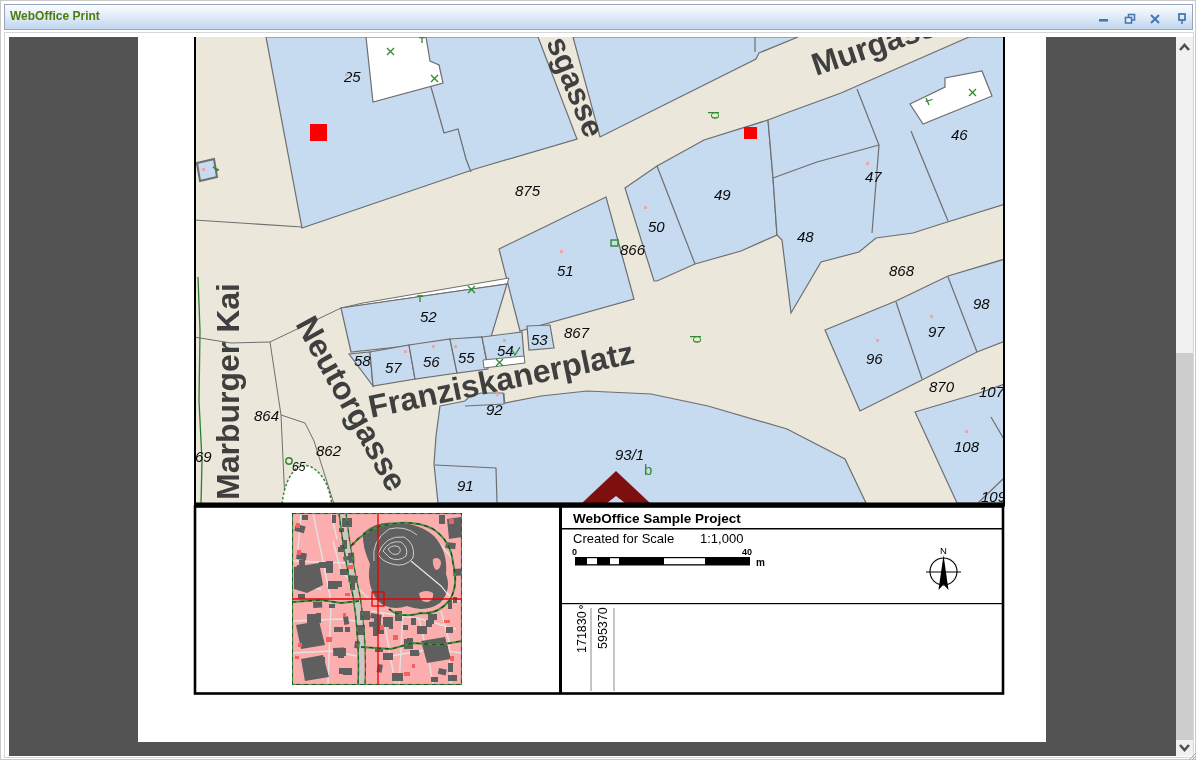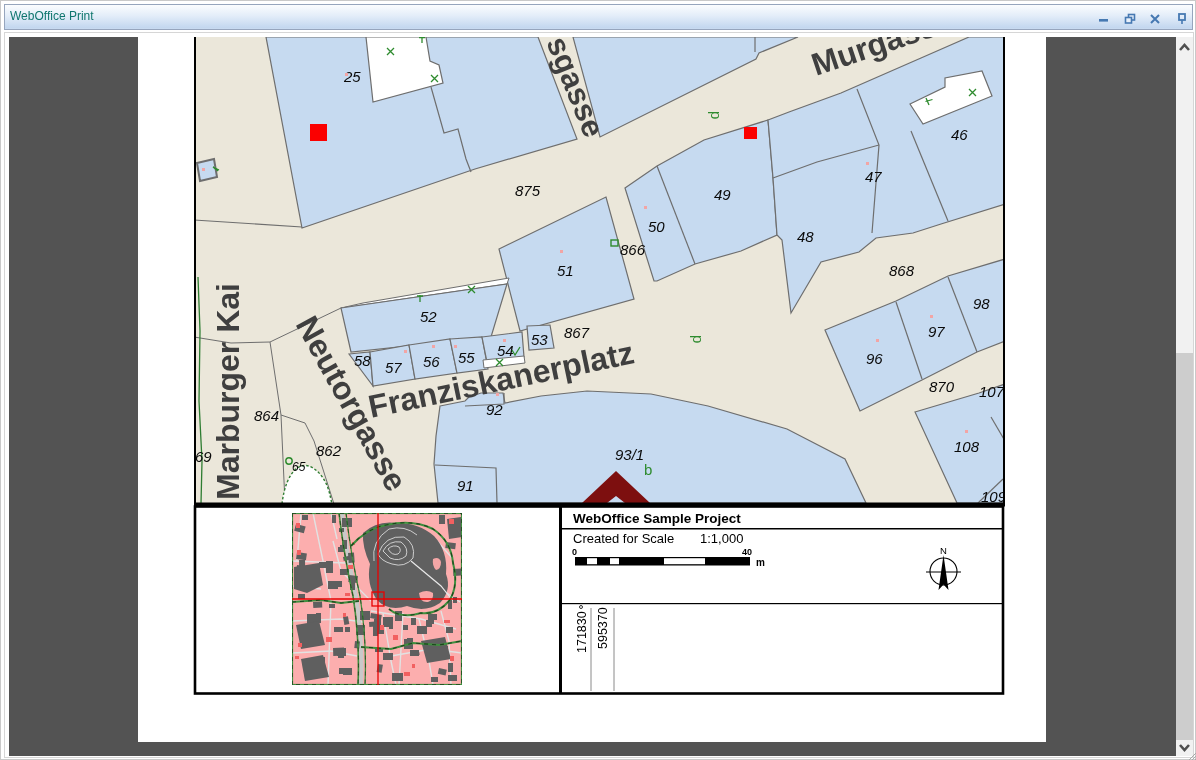--- a/index.html
+++ b/index.html
@@ -1,18 +1,18 @@
 <!DOCTYPE html>
 <html><head>
 <meta charset="utf-8">
 <style>
 html,body{margin:0;padding:0;width:1196px;height:760px;overflow:hidden;background:#ffffff;font-family:"Liberation Sans",sans-serif;}
 #win{position:absolute;left:0;top:0;width:1196px;height:760px;border:1px solid #c9c9c9;box-sizing:border-box;background:#fff;}
 #titlebar{position:absolute;left:3px;top:3px;width:1189px;height:26px;border:1px solid #96a5bd;box-sizing:border-box;background:linear-gradient(#fbfdfe,#e3edf9 45%,#c3d7ef 95%,#cadcf1);}
-#title{position:absolute;left:9px;top:8px;font-size:12px;font-weight:normal;color:#0f766e;}
+#title{position:absolute;left:9px;top:8px;font-size:12px;font-weight:bold;color:#4d7c0f;}
 #contentframe{position:absolute;left:3px;top:31px;width:1190px;height:726px;border:1px solid #d6d6d6;box-sizing:border-box;background:#fff;}
 </style>
 </head>
 <body>
 
 <div id="win">
 
 <div id="contentframe"></div>
 
 <svg id="main" width="1196" height="760" viewBox="0 0 1196 760" style="position:absolute;left:0;top:0;">

